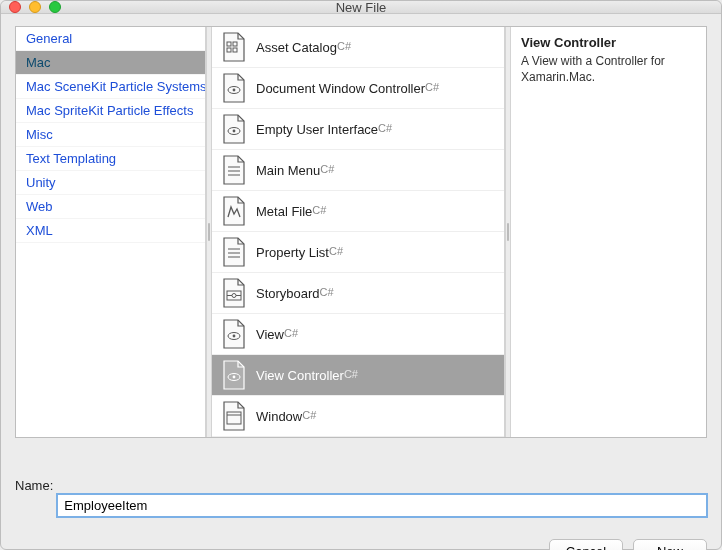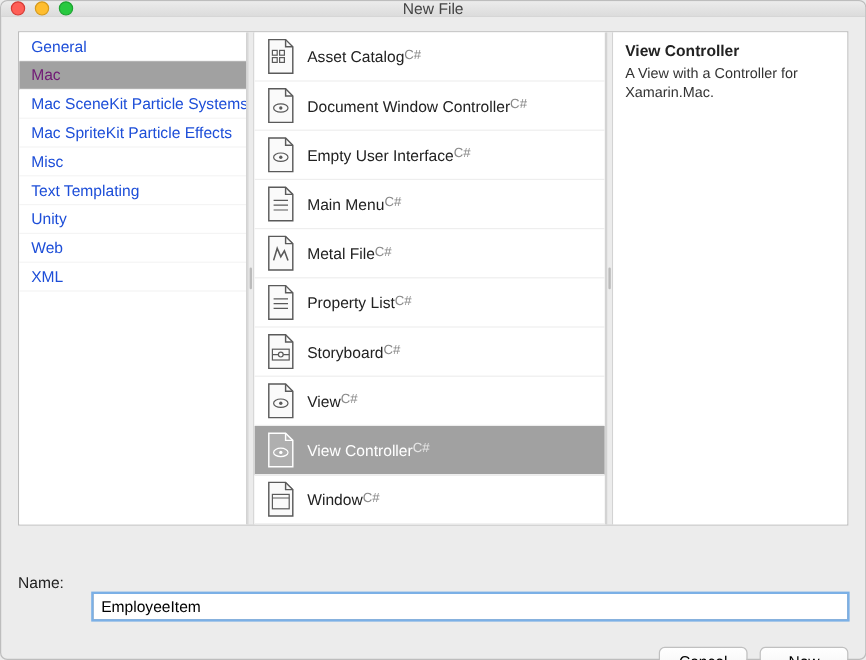--- a/index.html
+++ b/index.html
@@ -84,21 +84,21 @@
   .cat {
     padding: 4px 10px;
     cursor: default;
     white-space: nowrap;
     font-size: 13px;
     color: #1d4ed8;
     border-bottom: 0.5px solid #f4f4f4;
   }
   .cat.selected {
     background: #a1a1a1;
-    color: #701a75;
+    color: #0c4a6e;
   }
   .tmpl {
     display: flex;
     align-items: center;
     padding: 4px 8px;
     gap: 8px;
     border-bottom: 1px solid #eee;
     cursor: default;
   }
   .tmpl.selected {
@@ -128,21 +128,21 @@
   }
   .detail-desc {
     font-size: 12px;
     color: #333;
     line-height: 1.3;
   }
   .name-row {
     display: flex;
     align-items: center;
     margin-top: 16px;
-    gap: 24px;
+    gap: 4px;
     justify-content: center;
   }
   .name-row label {
     font-size: 13px;
   }
   .name-row input {
     flex: 1;
     padding: 3px 6px;
     font-size: 13px;
     border: 1px solid #a6a6a6;

